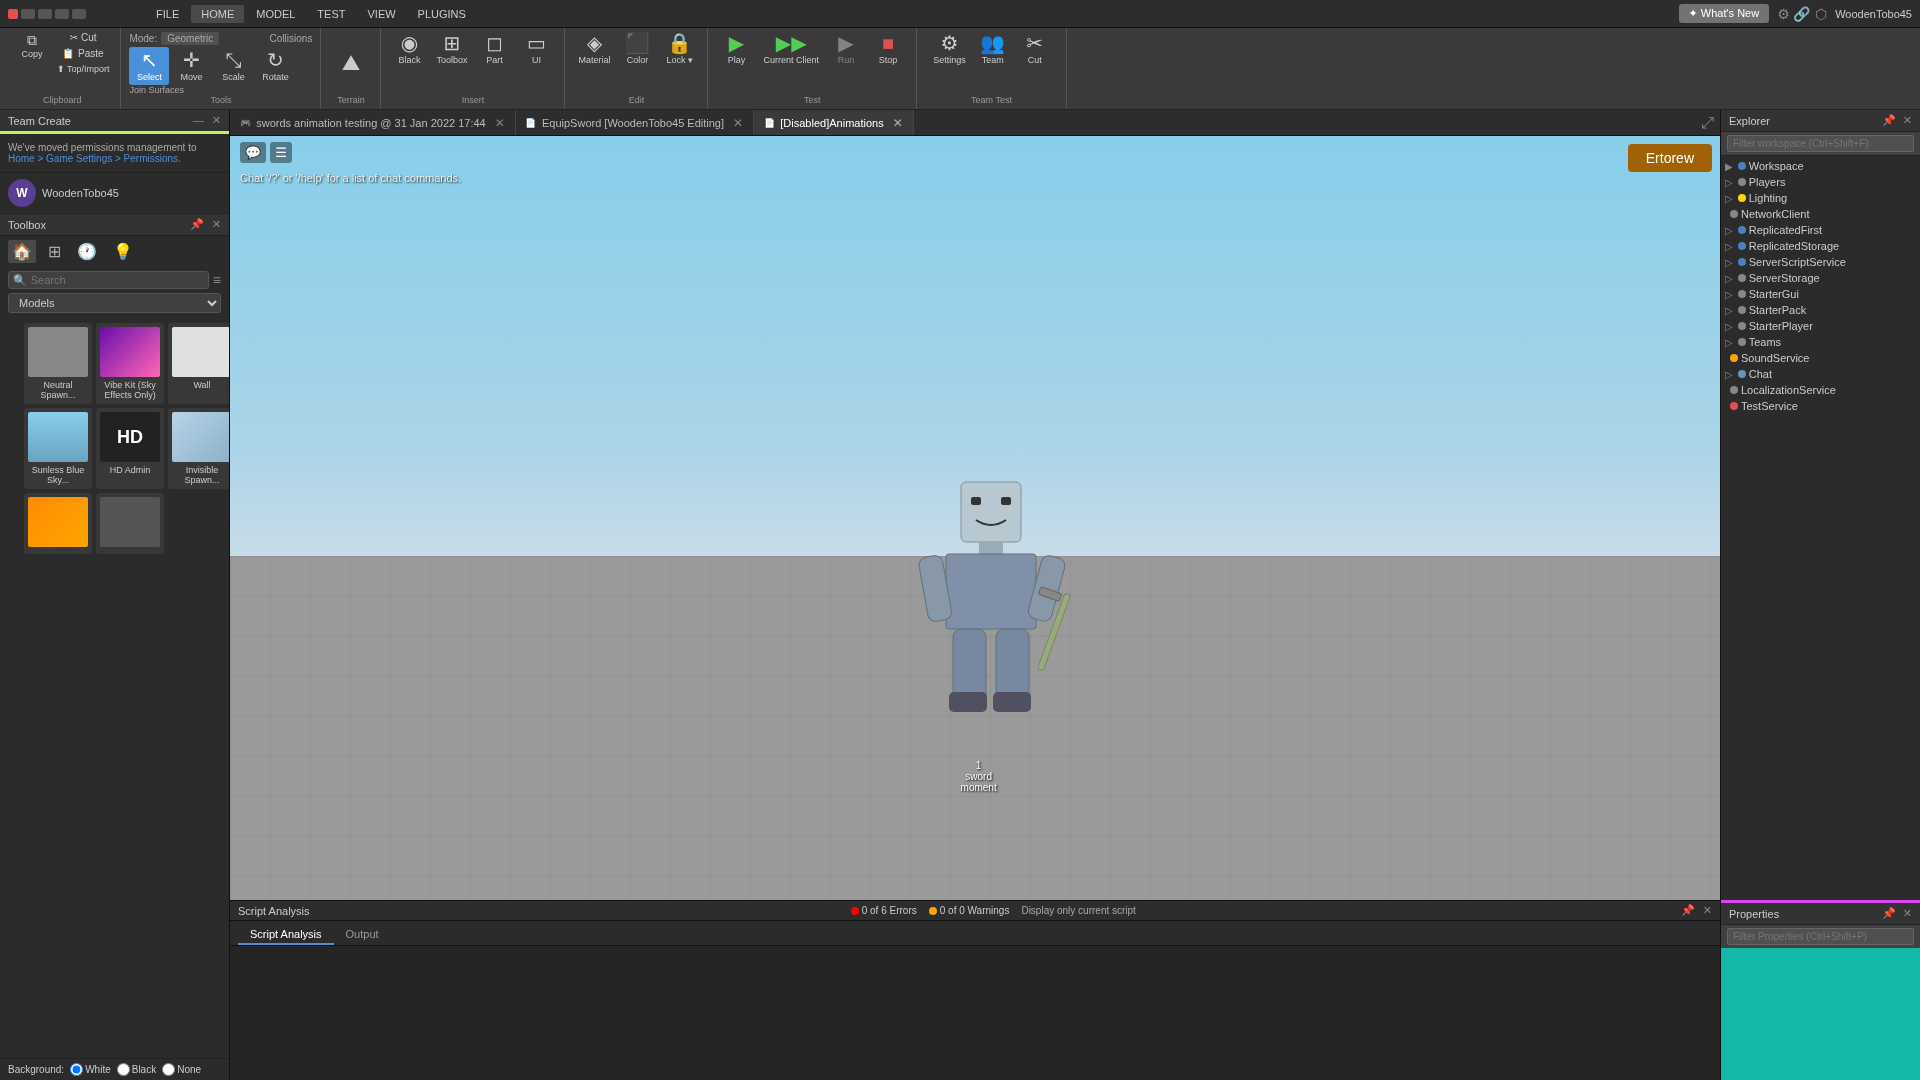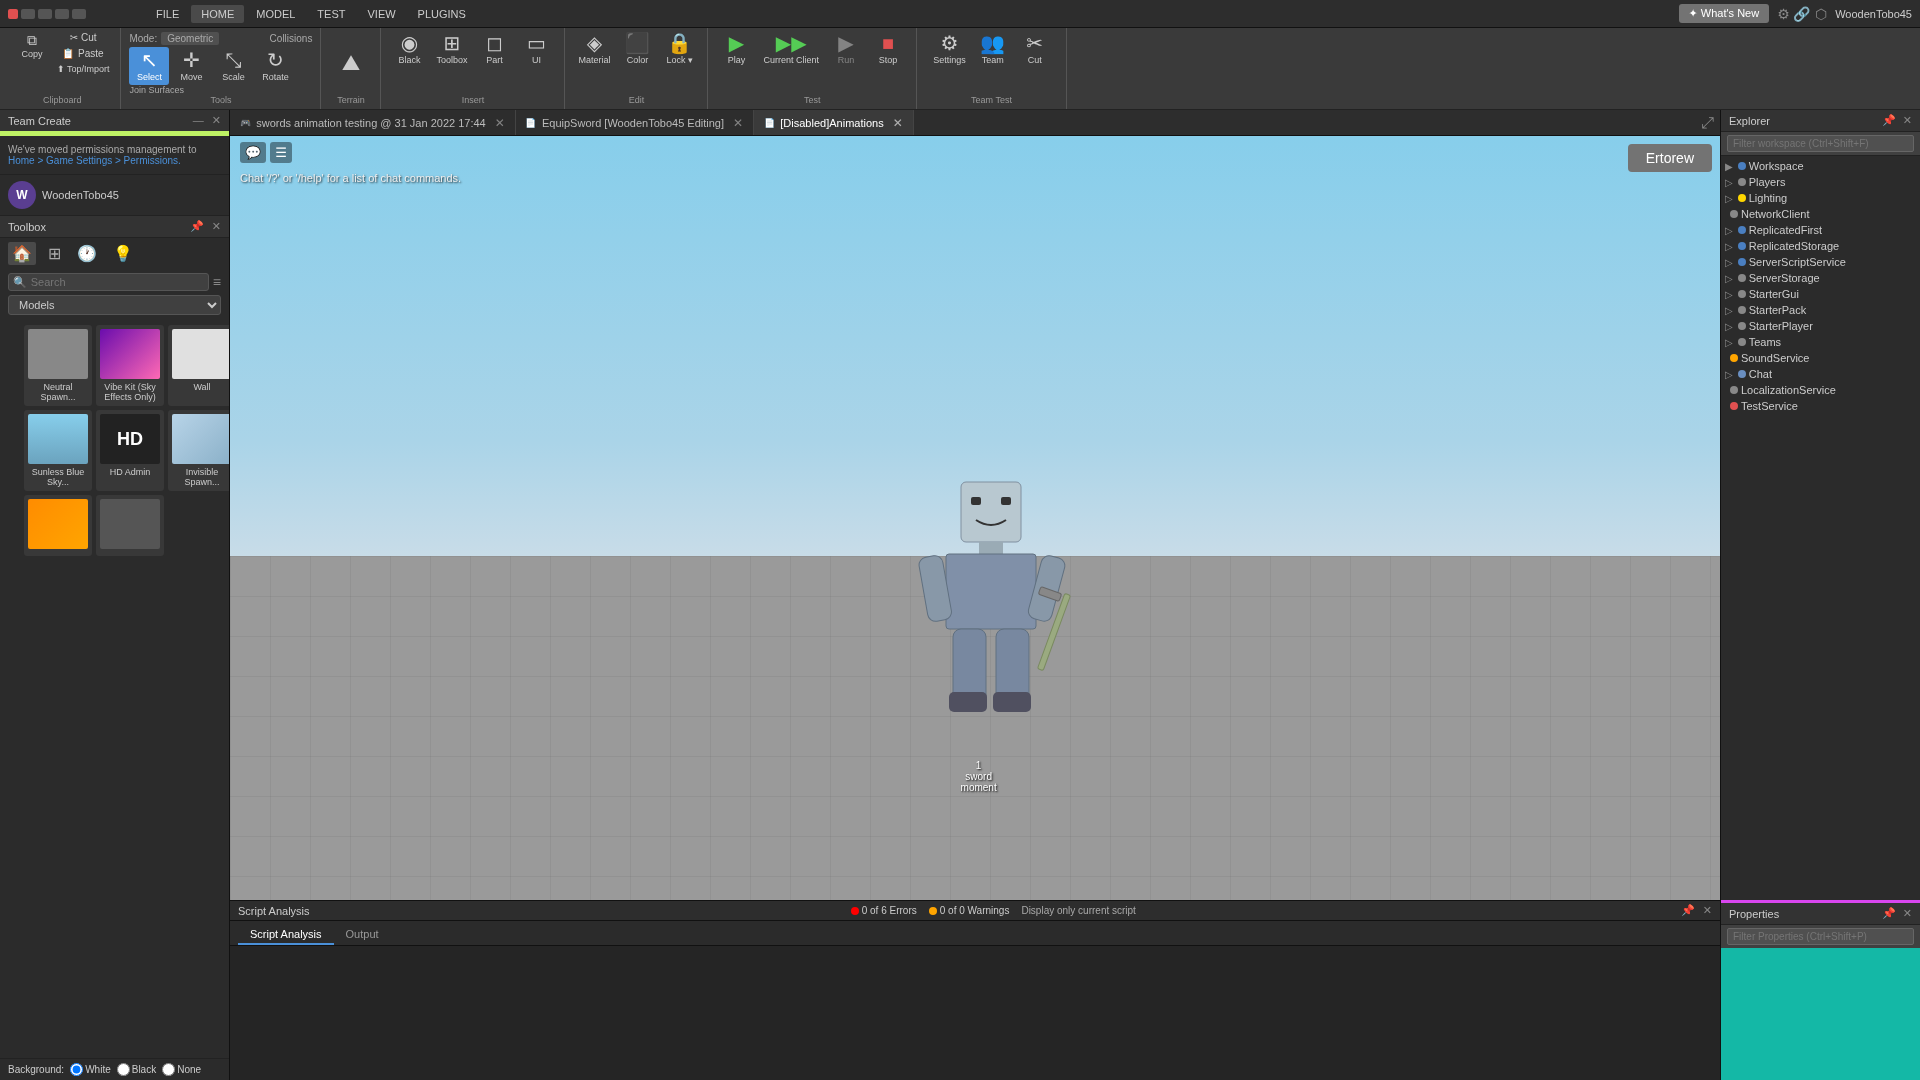--- a/index.html
+++ b/index.html
@@ -108,21 +108,21 @@
       display: flex;
       flex-direction: column;
       border-right: 1px solid #111;
     }
     #team-create-header {
       background: #333;
       padding: 4px 8px;
       display: flex;
       justify-content: space-between;
       align-items: center;
-      border-bottom: 5px solid #bef264;
+      border-bottom: 3px solid #bef264;
     }
     #team-create-body {
       padding: 8px;
       font-size: 10px;
       color: #aaa;
       border-bottom: 1px solid #222;
     }
     #team-create-body a { color: #4a90d9; text-decoration: none; }
     #user-row {
       display: flex;
@@ -349,21 +349,21 @@
       transform: translateX(-40%);
       text-align: center;
       color: white;
       font-size: 10px;
       text-shadow: 1px 1px 2px black;
     }
     .ertorew-btn {
       position: absolute;
       top: 8px;
       right: 8px;
-      background: #737373;
+      background: #a16207;
       color: white;
       padding: 6px 18px;
       font-size: 14px;
       border-radius: 4px;
       cursor: pointer;
       font-weight: 500;
     }
     
     #script-analysis {
       height: 180px;

